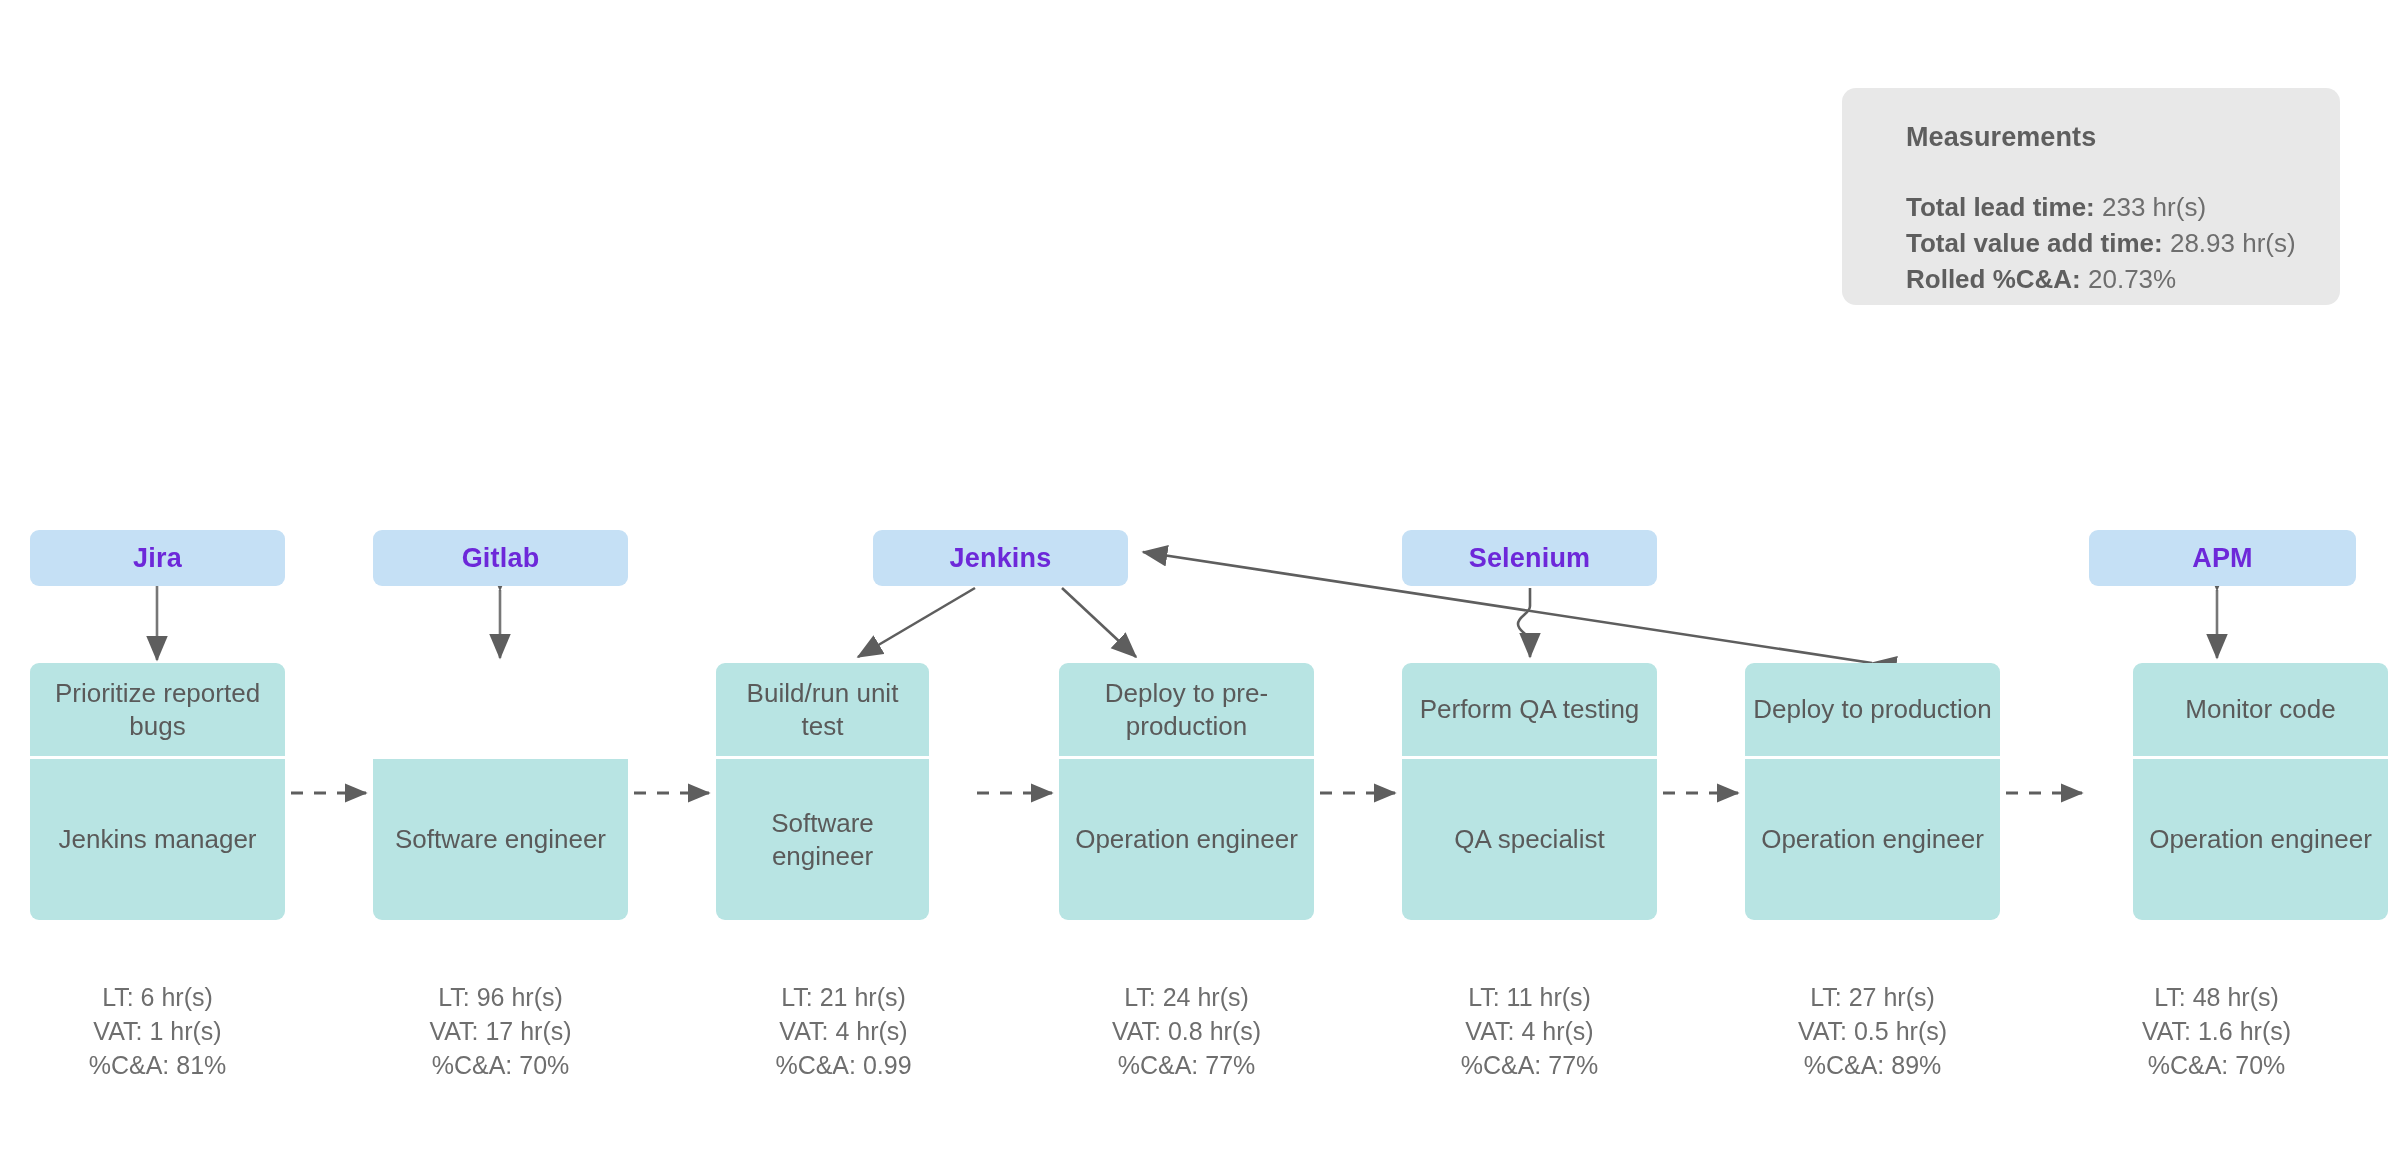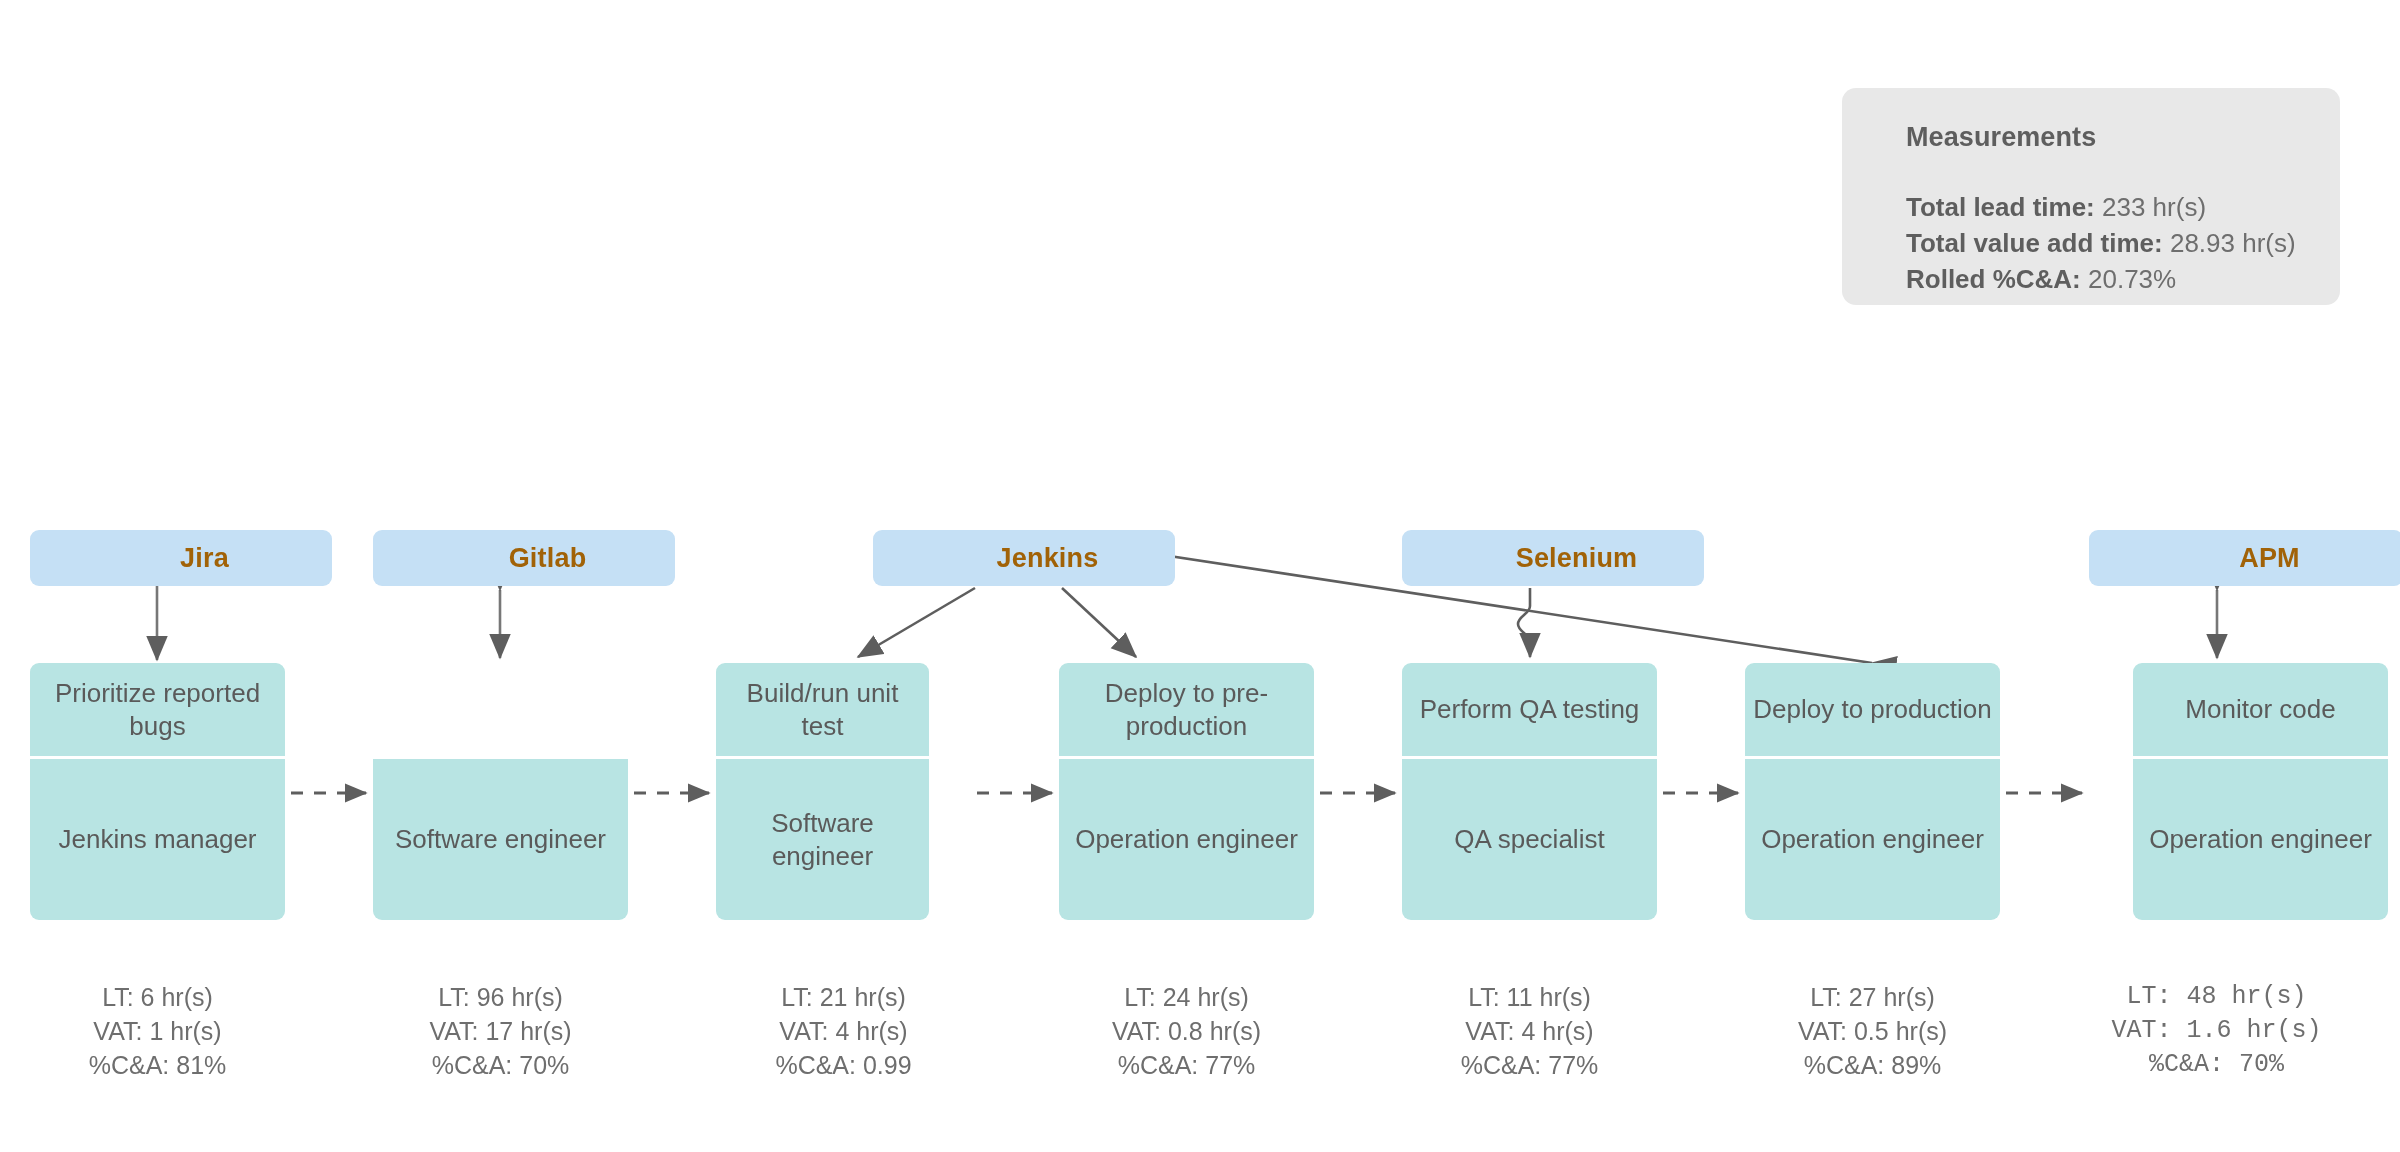--- a/index.html
+++ b/index.html
@@ -32,23 +32,22 @@
   }
   .measurements .m-row b{color:#5e5e5e;font-weight:bold;}
 
   
   .sysbox{
     position:absolute;
     height:56px;
     background:#c5e0f5;
     border-radius:9px;
     display:flex;align-items:center;justify-content:center;
-    color:#a16207;font-weight:bold;font-size:27px;
+    color:#6d28d9;font-weight:bold;font-size:27px;
     letter-spacing:.2px;
-    padding-left:47px;
   }
 
   
   .proc{
     position:absolute;
     top:663px;height:257px;
     background:transparent;
   }
   .proc .top-half,.proc .bot-half{
     position:absolute;left:0;width:100%;
@@ -188,19 +187,19 @@
   <div class="metrics" style="left:1402px;width:255px;">
     <div>LT: 11 hr(s)</div>
     <div>VAT: 4 hr(s)</div>
     <div>%C&amp;A: 77%</div>
   </div>
   <div class="metrics" style="left:1745px;width:255px;">
     <div>LT: 27 hr(s)</div>
     <div>VAT: 0.5 hr(s)</div>
     <div>%C&amp;A: 89%</div>
   </div>
-  <div class="metrics" style="left:2089px;width:255px;font-family:Liberation Mono, monospace;">
+  <div class="metrics" style="left:2089px;width:255px;">
     <div>LT: 48 hr(s)</div>
     <div>VAT: 1.6 hr(s)</div>
     <div>%C&amp;A: 70%</div>
   </div>
 
 </div>
 
 </body></html>

